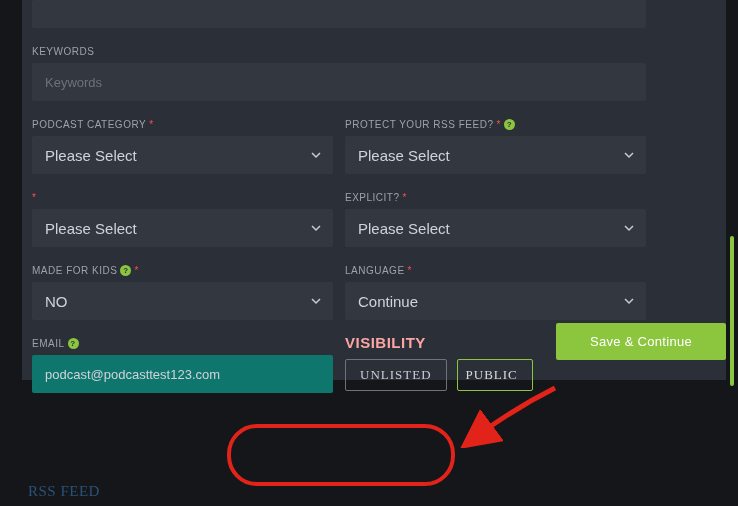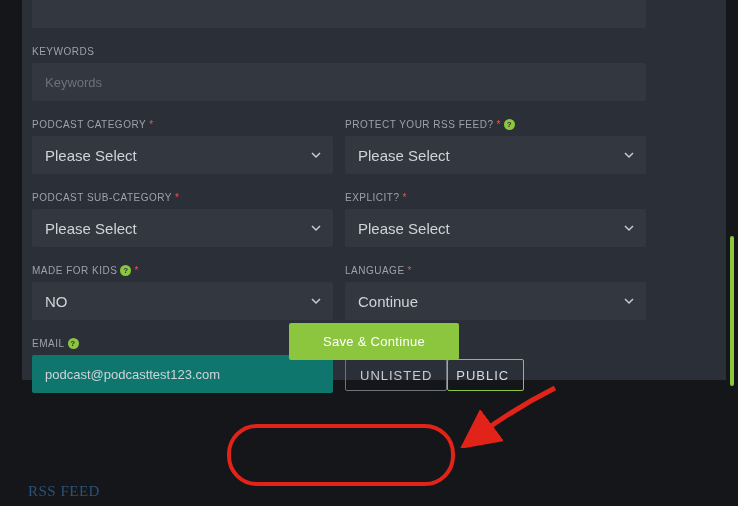--- a/index.html
+++ b/index.html
@@ -118,20 +118,22 @@
   }
   .section-title {
     font-size: 15px;
     font-weight: 600;
     color: #fca5a5;
     letter-spacing: 0.5px;
     margin-bottom: 8px;
   }
   .vis-row {
     display: flex;
+    gap: 10px;
+    font-family: Liberation Serif, serif;
   }
   .vis-btn {
     height: 32px;
     padding: 0 14px;
     background: transparent;
     border: 1px solid #6d727c;
     border-radius: 2px;
     color: #c8ccd2;
     font-size: 13px;
     letter-spacing: 1px;
@@ -149,21 +151,21 @@
     font-size: 11px;
     color: #9da2ab;
     margin-top: 8px;
   }
   .save-wrap {
     position: absolute;
     left: 0;
     right: 0;
     bottom: 20px;
     display: flex;
-    justify-content: center;
+    justify-content: flex-end;
   }
   .save-btn {
     background: #8cc63f;
     border: none;
     color: #fff;
     font-size: 13px;
     letter-spacing: 0.3px;
     padding: 11px 34px;
     border-radius: 2px;
     cursor: pointer;
@@ -229,21 +231,20 @@
               <path d="M1 3 L5 7 L9 3" stroke="#c8ccd2" stroke-width="1.5" fill="none"></path>
             </svg>
         </span>
       </div>
     </div>
   </div>
 
   <div class="row">
     <div class="col">
       <div class="label">
-        <span>PODCAST SUB-CATEGORY</span>
           <span class="req">*</span>
       </div>
       <div class="select">
         <span>Please Select</span>
         <span class="chevron">
           <svg viewBox="0 0 10 10">
               <path d="M1 3 L5 7 L9 3" stroke="#c8ccd2" stroke-width="1.5" fill="none"></path>
             </svg>
         </span>
       </div>

